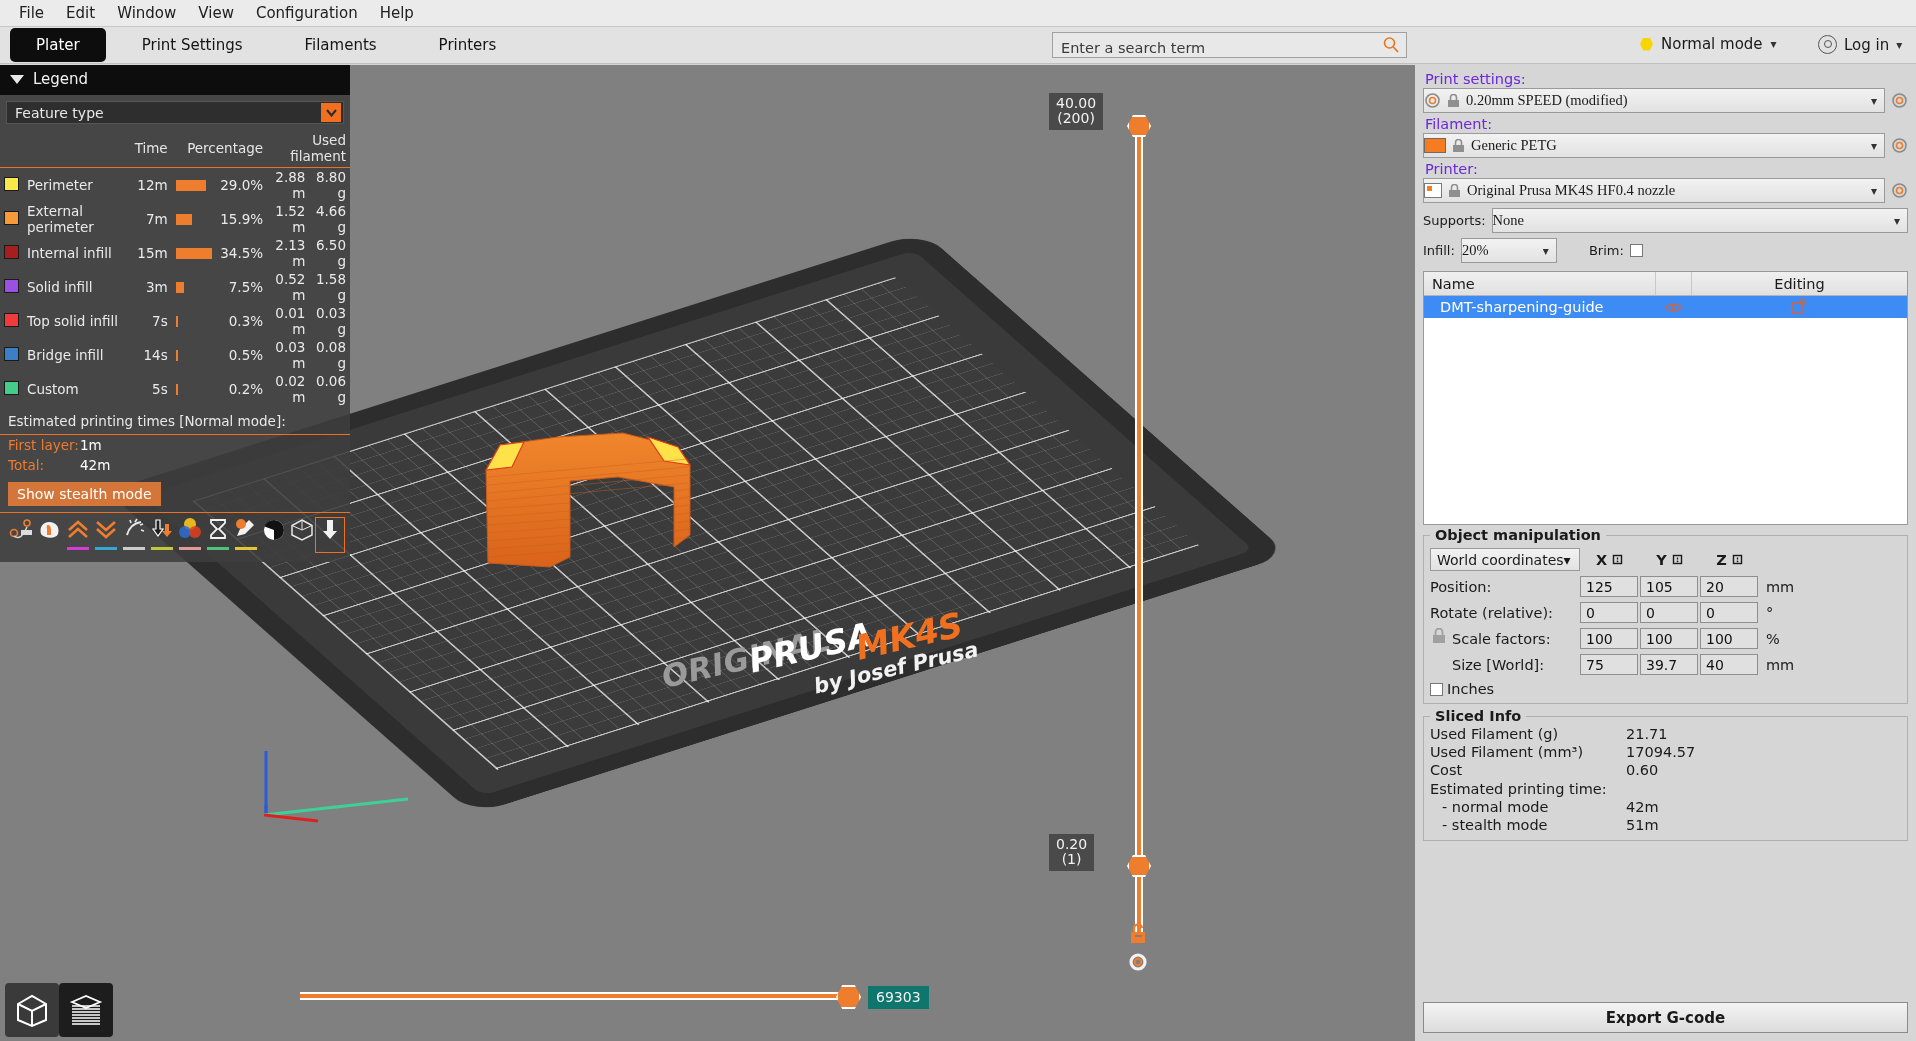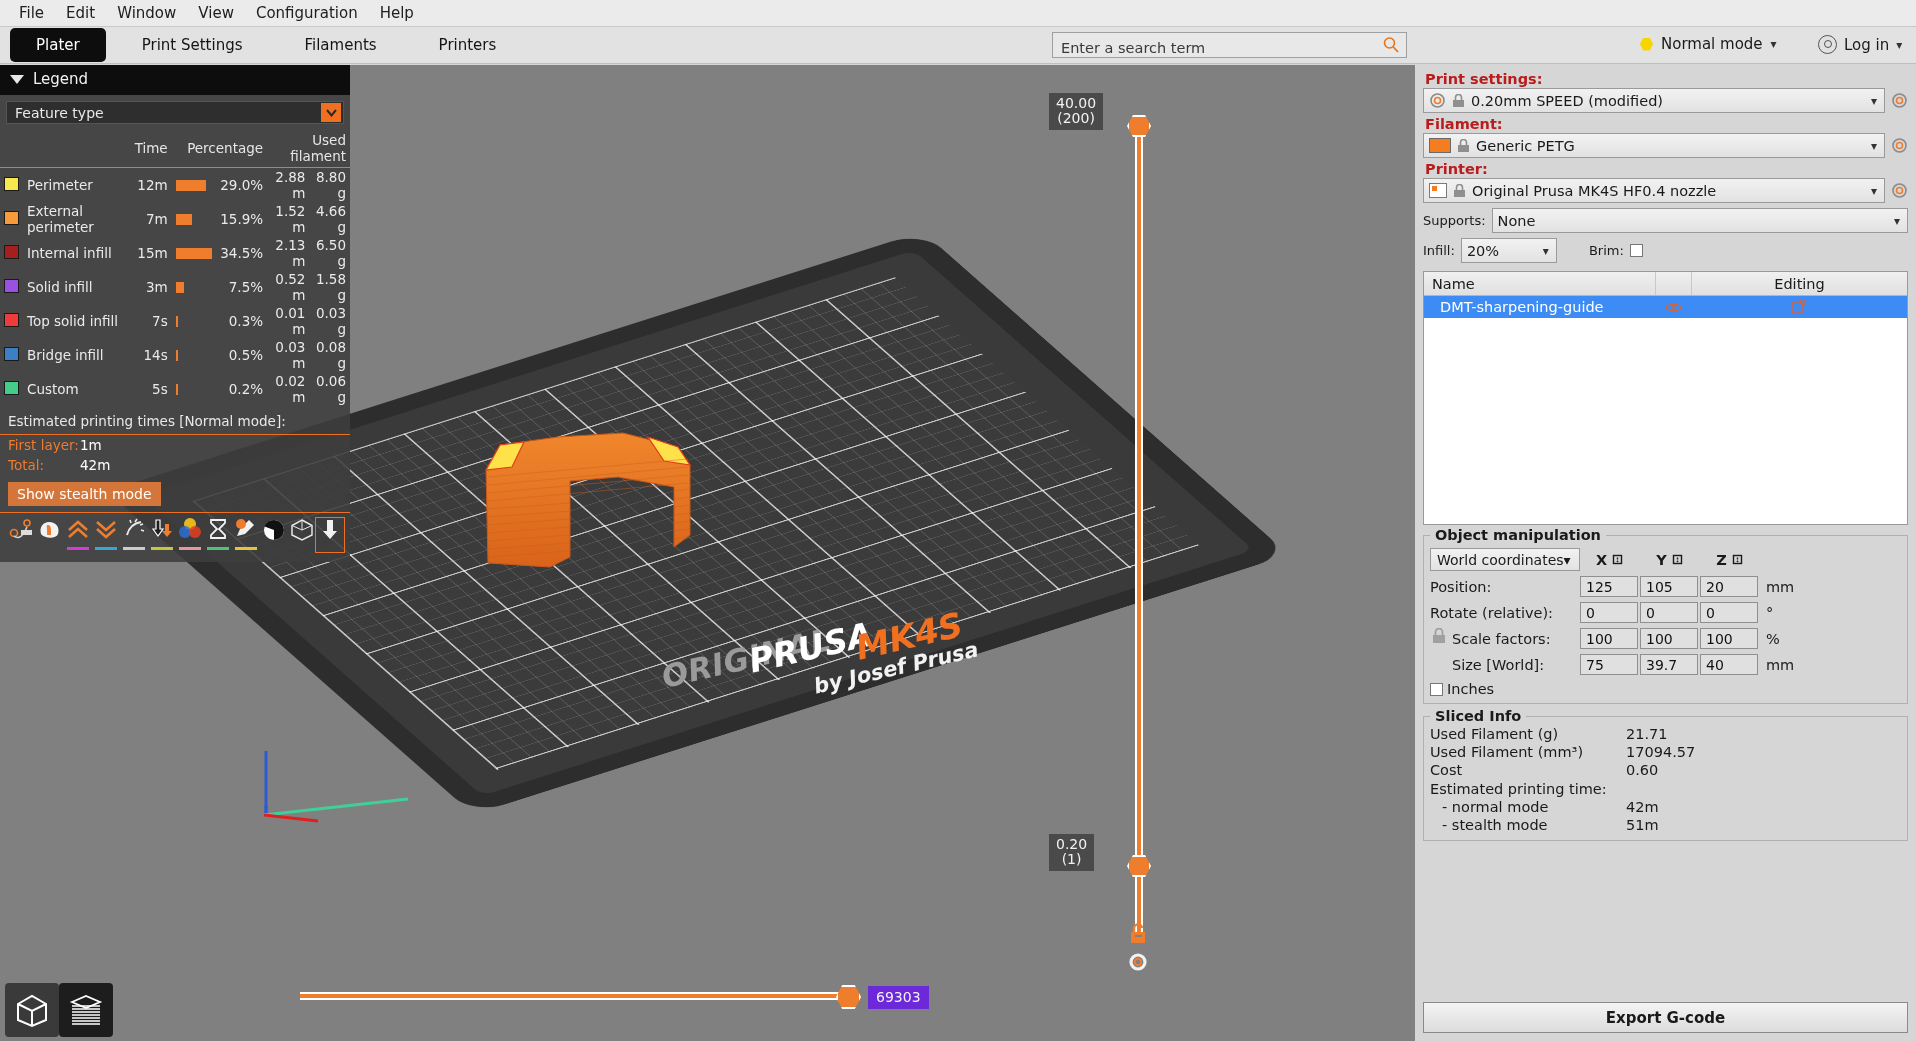--- a/index.html
+++ b/index.html
@@ -272,50 +272,50 @@
     background: #ef7d2e; border-top:2px solid #fff; border-bottom:2px solid #fff;
   }
   #hhandle {
     position:absolute; left: 536px; top: 0px;
     width: 25px; height: 24px; background:#ef7d2e;
     clip-path: polygon(25% 0%,75% 0%,100% 50%,75% 100%,25% 100%,0% 50%);
     border: 2px solid #fff; cursor: pointer;
   }
   #hlabel {
     position:absolute; left: 568px; top: 1px;
-    background:#6d28d9; color:#f2f2f2; font-size: 14px;
+    background:#0f766e; color:#f2f2f2; font-size: 14px;
     padding: 3px 8px 4px 8px;
   }
   
   #viewbtns { position:absolute; left: 5px; bottom: 4px; display:flex; }
   .viewbtn {
     width: 54px; height: 54px;
     background: #3a3a3a;
     display:flex; align-items:center; justify-content:center;
     cursor: pointer; border-radius: 4px;
   }
   .viewbtn.active { background: #1d1d1d; }
   
   #sidebar {
     position: absolute;
     left: 1415px; top: 0;
     width: 501px; height: 976px;
     background: #d6d6d6;
     padding: 3px 8px 0 8px;
   }
-  .side-label { font-size: 14.5px; color: #b91c1c; margin: 3px 0 1px 2px; font-weight: bold; }
+  .side-label { font-size: 14.5px; color: #6d28d9; margin: 3px 0 1px 2px; }
   .combo {
     position: relative;
     height: 25px;
     background: linear-gradient(#f2f2f2,#e2e2e2);
     border: 1px solid #9a9a9a;
     display: flex; align-items: center;
-    padding-left: 5px;
     font-size: 14.5px;
     cursor: pointer;
+    font-family: Liberation Serif, serif;
   }
   .combo .combo-text { margin-left: 6px; }
   .combo .combo-arrow {
     position:absolute; right: 7px; top: 5px;
     font-size: 12px; color:#333;
   }
   .combo-row { display: flex; align-items: center; gap: 6px; }
   .combo-row .combo { flex: 1; }
   .gear-sm { width: 17px; height: 17px; cursor:pointer; }
   .lock-sm { width: 13px; height: 14px; }

